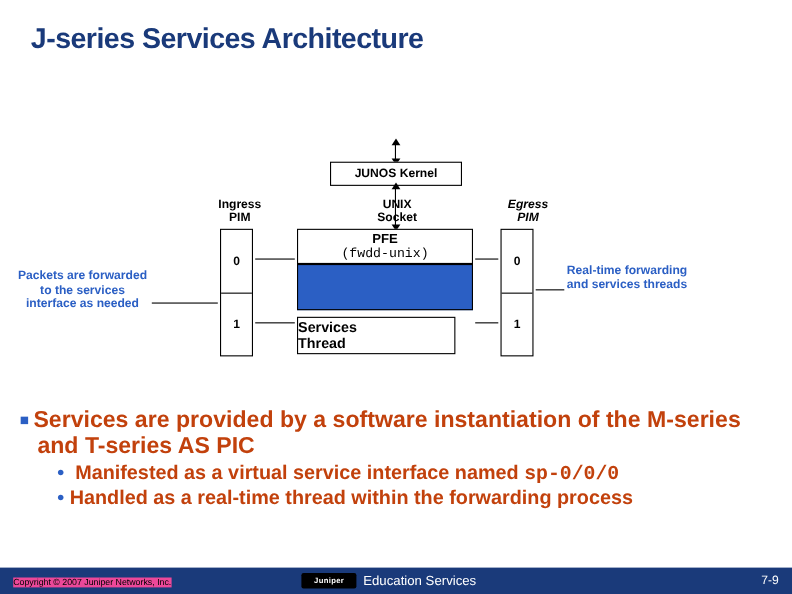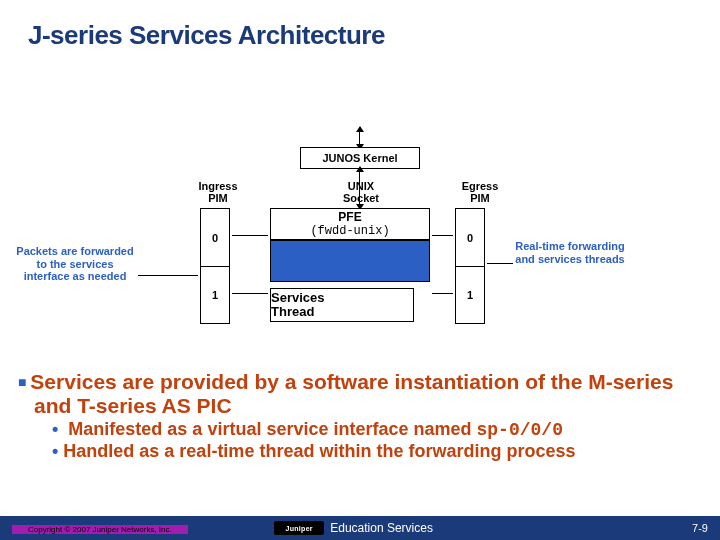--- a/index.html
+++ b/index.html
@@ -122,38 +122,38 @@
     padding: 0 12px;
   }
   .footer-center { display:flex; align-items:center; gap:6px; font-size:12px; }
   .jn-logo {
     width: 50px; height: 14px; background: #000; border-radius:2px;
     display:inline-flex; align-items:center; justify-content:center;
     font-size:7px; color:#fff; font-weight:bold; letter-spacing:0.3px;
   }
   .copyright {
     position:absolute; bottom: 6px; left: 12px; font-size: 8px; color:#000; z-index:2;
-    background:#a21caf; padding:0 16px;
+    background:#ec4899; padding:0 0;
   }
 </style>
 </head>
 <body>
 
 <h1 class="slide-title">J-series Services Architecture</h1>
 
 <div class="diagram">
   <div class="arrow-v up down" style="left:239px; top:36px; height:14px;"></div>
   <div class="box kernel">JUNOS Kernel</div>
   <div class="arrow-v up down" style="left:239px; top:76px; height:34px;"></div>
 
   <div class="label ingress-lbl" style="white-space:pre;">Ingress
 PIM</div>
   <div class="label unix-lbl" style="white-space:pre;text-align:center;">UNIX
 Socket</div>
-  <div class="label egress-lbl" style="white-space:pre;">Egress
+  <div class="label egress-lbl" style="white-space:pre;font-style:italic;">Egress
 PIM</div>
 
   <div class="port-col port-left">
     <div class="cell">0</div>
     <div class="cell">1</div>
   </div>
 
   <div class="pfe-box">
     <div>PFE</div>
     <div class="pfe-sub">(fwdd-unix)</div>

